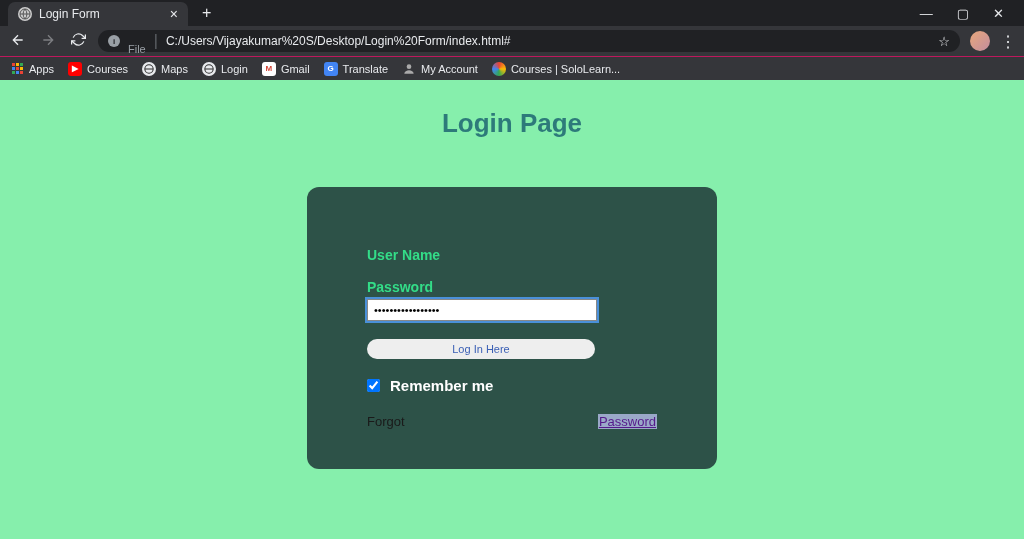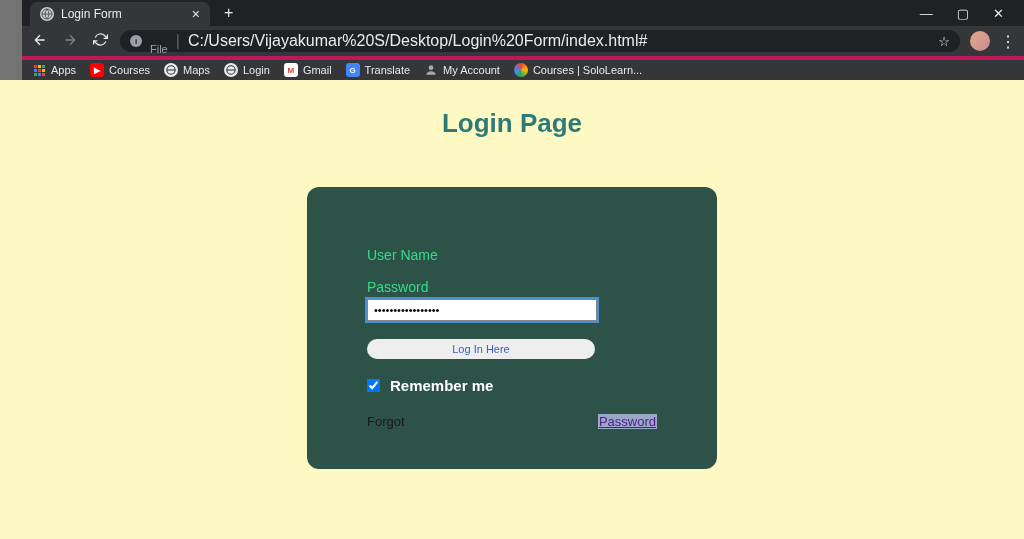--- a/index.html
+++ b/index.html
@@ -1,59 +1,59 @@
 <!DOCTYPE html>
 <html><head>
   <meta charset="utf-8">
   <style>
     * { margin: 0; padding: 0; box-sizing: border-box; font-family: Arial, sans-serif; }
     body { width: 1024px; height: 539px; overflow: hidden; background: #202124; }
 
     
-    .browser-chrome { width: 100%; background: #737373; padding-left: 22px; }
+    .browser-chrome { width: 100%; background: #ffffff; }
     .tab-bar { height: 26px; background: #202124; display: flex; align-items: center; padding: 0 8px; }
     .tab { background: #35363a; height: 24px; border-radius: 7px 7px 0 0; display: flex; align-items: center; padding: 0 10px; width: 180px; margin-top: 2px; }
     .tab-favicon { width: 14px; height: 14px; border-radius: 50%; background: #ccc; display: flex; align-items: center; justify-content: center; font-size: 9px; color: #333; margin-right: 7px; }
     .tab-title { color: #e8eaed; font-size: 12px; flex: 1; }
     .tab-close { color: #e8eaed; font-size: 14px; cursor: pointer; }
     .new-tab { color: #e8eaed; font-size: 16px; margin-left: 14px; cursor: pointer; }
     .window-controls { margin-left: auto; display: flex; gap: 24px; color: #e8eaed; padding-right: 12px; }
     .win-ctrl { font-size: 13px; cursor: pointer; }
 
     .nav-bar { height: 30px; background: #35363a; display: flex; align-items: center; padding: 0 8px; gap: 10px; }
     .nav-icon { color: #e8eaed; font-size: 15px; cursor: pointer; width: 20px; text-align: center; }
     .address-bar { flex: 1; background: #202124; border-radius: 14px; height: 22px; display: flex; align-items: center; padding: 0 10px; gap: 8px; }
     .addr-info { color: #9aa0a6; font-size: 11px; display: flex; align-items: center; gap: 6px; margin-top: 16px; }
     .addr-info-icon { background: #9aa0a6; color: #202124; width: 12px; height: 12px; border-radius: 50%; display: inline-flex; align-items: center; justify-content: center; font-size: 8px; font-weight: bold; }
     .addr-divider { color: #5f6368; }
-    .addr-url { color: #e8eaed; font-size: 16px; }
+    .addr-url { color: #e8eaed; font-size: 12px; }
     .addr-star { color: #e8eaed; margin-left: auto; font-size: 13px; }
     .profile-avatar { width: 20px; height: 20px; border-radius: 50%; background: linear-gradient(135deg, #e8a87c, #c38d9e); }
     .kebab { color: #e8eaed; font-size: 16px; cursor: pointer; }
 
-    .bookmarks-bar { height: 24px; background: #35363a; display: flex; align-items: center; padding: 0 10px; gap: 14px; border-top: 4px solid #be185d; }
+    .bookmarks-bar { height: 24px; background: #35363a; display: flex; align-items: center; padding: 0 10px; gap: 14px; border-top: 1px solid #be185d; }
     .bookmark { display: flex; align-items: center; gap: 5px; color: #e8eaed; font-size: 11px; cursor: pointer; }
     .bk-icon { width: 14px; height: 14px; border-radius: 3px; display: flex; align-items: center; justify-content: center; font-size: 8px; font-weight: bold; }
     .bk-apps { background: transparent; }
     .apps-grid { display: grid; grid-template-columns: repeat(3, 3px); grid-template-rows: repeat(3, 3px); gap: 1px; }
     .apps-grid span:nth-child(1){background:#ea4335}.apps-grid span:nth-child(2){background:#fbbc05}.apps-grid span:nth-child(3){background:#34a853}
     .apps-grid span:nth-child(4){background:#4285f4}.apps-grid span:nth-child(5){background:#ea4335}.apps-grid span:nth-child(6){background:#fbbc05}
     .apps-grid span:nth-child(7){background:#34a853}.apps-grid span:nth-child(8){background:#4285f4}.apps-grid span:nth-child(9){background:#ea4335}
     .bk-yt { background: #ff0000; color: #fff; }
     .bk-globe { background: #e8eaed; color: #35363a; border-radius: 50%; }
     .bk-gmail { background: #fff; color: #d44638; }
     .bk-gtrans { background: #4285f4; color: #fff; }
     .bk-acct { width: 14px; height: 14px; }
     .bk-courses { border-radius: 50%; background: conic-gradient(#ea4335, #fbbc05, #34a853, #4285f4, #ea4335); }
 
     
-    .page { width: 100%; height: calc(539px - 80px); background: #fef9c3; display: flex; flex-direction: column; align-items: center; padding-top: 28px; }
+    .page { width: 100%; height: calc(539px - 80px); background: #86efac; display: flex; flex-direction: column; align-items: center; padding-top: 28px; }
     .page-title { color: #2d7a7a; font-size: 26px; font-weight: bold; }
     .login-card { background: #2d5248; width: 410px; border-radius: 12px; margin-top: 48px; padding: 60px 60px 40px 60px; }
-    .field-label { color: #33dd88; font-size: 14px; font-weight: normal; }
+    .field-label { color: #33dd88; font-size: 14px; font-weight: bold; }
     .field-label.pwd { margin-top: 16px; }
     .text-input { width: 230px; height: 22px; padding: 2px 6px; font-size: 11px; margin-top: 4px; border: 1px solid #888; background: #fff; }
     .text-input.focused { outline: 2px solid #4a90d9; }
     .login-btn { width: 228px; height: 20px; background: #eee; border: none; border-radius: 10px; font-size: 11px; color: #3a5fb5; margin-top: 18px; cursor: pointer; display: flex; align-items: center; justify-content: center; }
     .remember { display: flex; align-items: center; gap: 10px; margin-top: 18px; }
     .remember input { width: 13px; height: 13px; }
     .remember label { color: #fff; font-size: 15px; font-weight: bold; }
     .forgot-row { display: flex; justify-content: space-between; margin-top: 20px; gap: 17px; }
     .forgot-text { color: #1a1a1a; font-size: 13px; }
     .forgot-link { color: #551a8b; font-size: 13px; text-decoration: underline; background: #9aa8c8; padding: 0 1px; }

